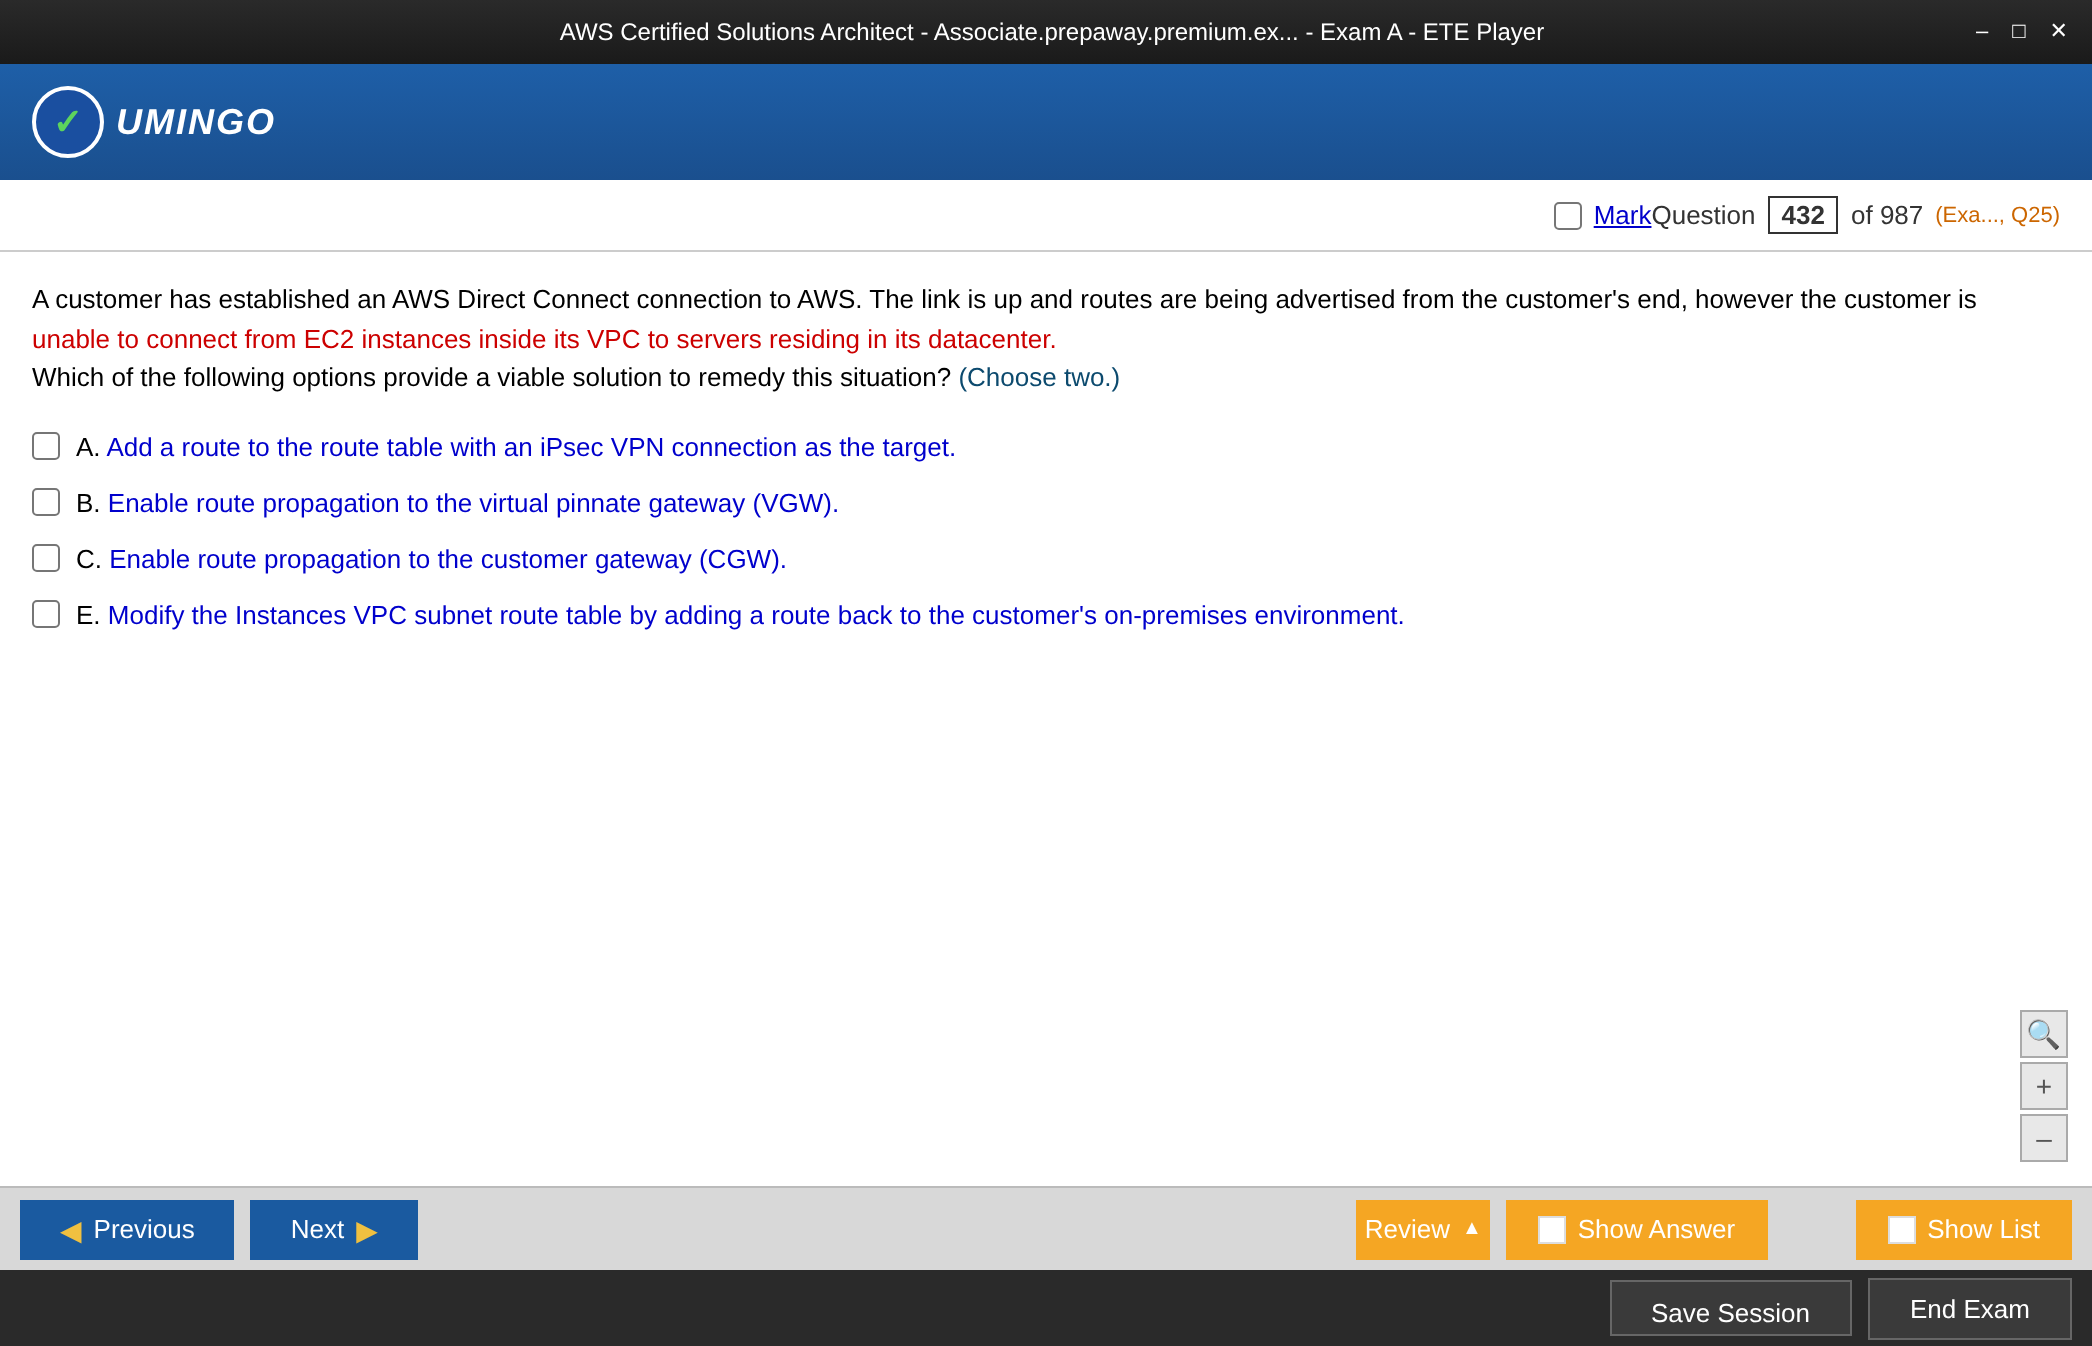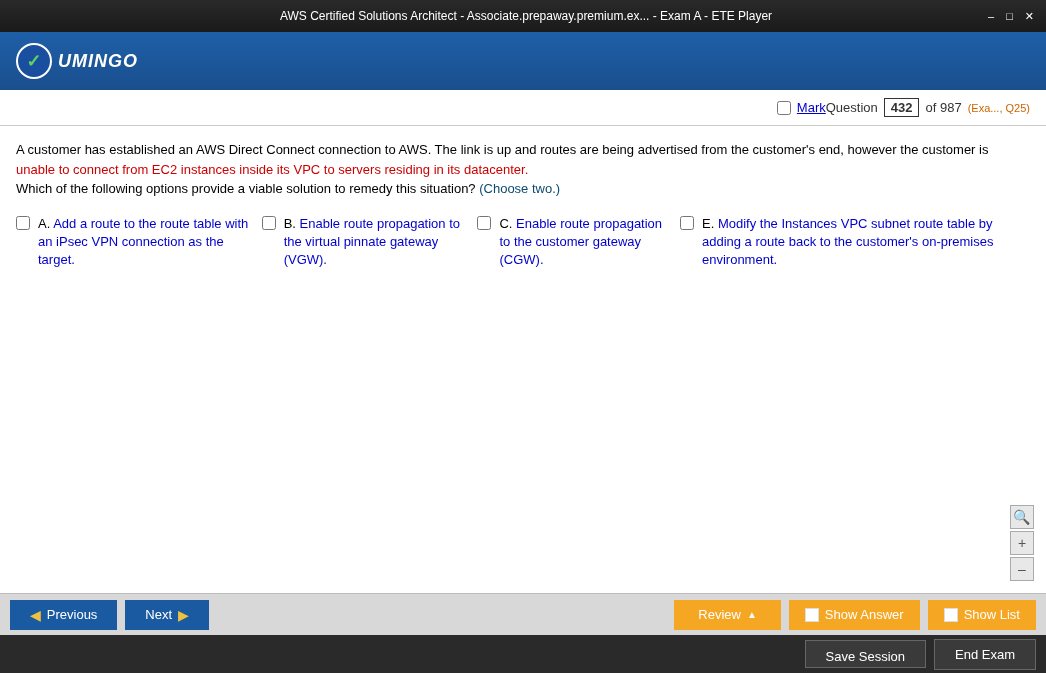--- a/index.html
+++ b/index.html
@@ -141,20 +141,21 @@
     .question-text .highlight-red {
       color: #cc0000;
     }
     .question-text .highlight-orange {
       color: #0c4a6e;
     }
 
     .options-list {
       list-style: none;
       display: flex;
+      flex-direction: column;
       gap: 10px;
     }
     .option-item {
       display: flex;
       align-items: flex-start;
       gap: 8px;
       font-size: 13px;
       color: #000;
     }
     .option-checkbox {
@@ -222,21 +223,21 @@
       font-size: 14px;
       color: #f0c040;
     }
 
     .spacer { flex: 1; }
 
     .review-btn {
       background: #f5a623;
       color: #ffffff;
       border: none;
-      padding: 6px 24px;
+      padding: 6px 4px;
       font-size: 13px;
       cursor: pointer;
       display: flex;
       align-items: center;
       gap: 6px;
       height: 30px;
     }
     .review-arrow {
       font-size: 10px;
     }
@@ -257,20 +258,21 @@
       background: #f5a623;
       color: #ffffff;
       border: none;
       padding: 6px 16px;
       font-size: 13px;
       cursor: pointer;
       display: flex;
       align-items: center;
       gap: 6px;
       height: 30px;
+      margin-left: 36px;
     }
     .btn-icon-square {
       width: 14px;
       height: 14px;
       background: #fff;
       border: 1px solid #ddd;
       flex-shrink: 0;
     }
 
     

